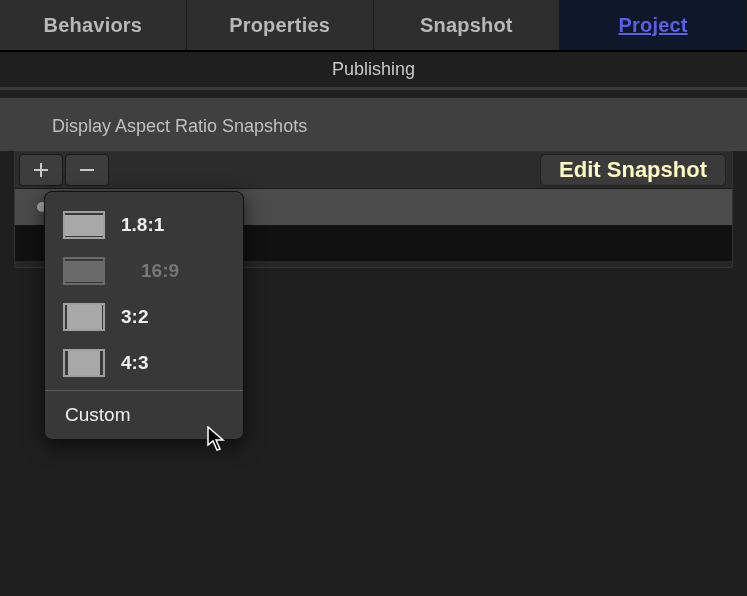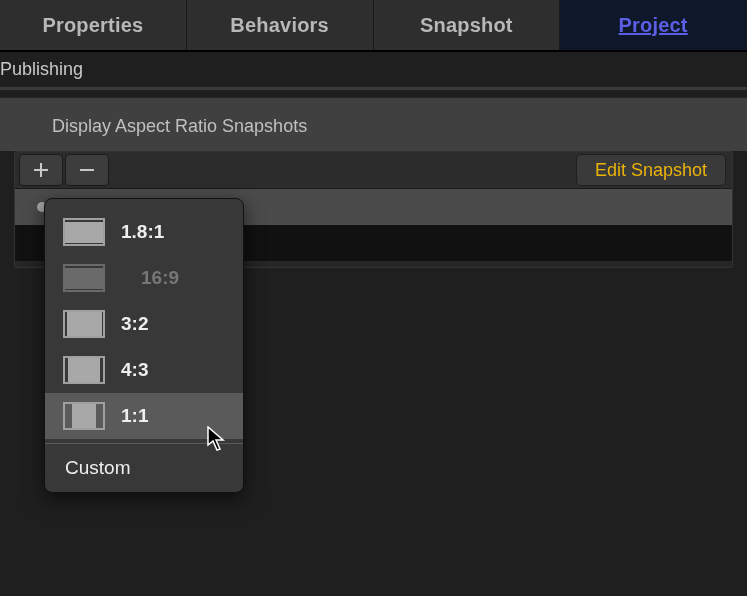--- a/index.html
+++ b/index.html
@@ -40,20 +40,21 @@
     .top-tab.selected {
       background: #0f172a;
       color: #5a5fe6;
       text-decoration: underline;
     }
     
     .sub-tabs {
       height: 36px;
       display: flex;
       align-items: center;
+      justify-content: center;
       gap: 28px;
       background: #1f1f1f;
       font-size: 18px;
       border-bottom: 1px solid #3a3a3a;
     }
     .sub-tab {
       color: #c9c9c9;
       cursor: default;
     }
     .sub-tab.selected { color: #6a6fe8; }
@@ -105,25 +106,26 @@
     }
     .tb-btn + .tb-btn { margin-left: 2px; }
     .tb-spacer { flex: 1; }
     .edit-btn {
       height: 32px;
       padding: 0 18px;
       margin-right: 6px;
       background: #3a3a3a;
       border: 1px solid #1f1f1f;
       border-radius: 5px;
-      color: #eab308;
-      font-size: 18px;
-      display: flex;
-      align-items: center;
-      cursor: default;
+      color: #fef9c3;
+      font-size: 22px;
+      display: flex;
+      align-items: center;
+      cursor: default;
+      font-weight: bold;
     }
     
     .list {
       border-top: 1px solid #1a1a1a;
       padding-bottom: 6px;
     }
     .row {
       height: 36px;
       display: flex;
       align-items: center;
@@ -141,21 +143,21 @@
       width: 10px;
       height: 10px;
       border-radius: 50%;
       background: #a8a8a8;
       margin-right: 22px;
     }
     
     .popup {
       position: absolute;
       left: 44px;
-      top: 198px;
+      top: 191px;
       width: 200px;
       background: #383838;
       border: 1px solid #111;
       border-radius: 8px;
       box-shadow: 0 6px 20px rgba(0,0,0,0.6);
       padding: 10px 0 0 0;
       z-index: 20;
     }
     .menu-item {
       height: 46px;
@@ -211,22 +213,22 @@
       height: 26px;
       z-index: 30;
       pointer-events: none;
     }
     .cursor svg { display: block; }
   </style>
 </head>
 <body>
 
 <div class="top-tabs">
+  <div class="top-tab">Behaviors</div>
   <div class="top-tab">Properties</div>
-  <div class="top-tab">Behaviors</div>
   <div class="top-tab">Snapshot</div>
   <div class="top-tab selected">Project</div>
 </div>
 
 <div class="sub-tabs">
   <div class="sub-tab">Publishing</div>
 </div>
 <div class="sep-bar"></div>
 <div class="sep-dark"></div>
 
@@ -274,26 +276,20 @@
         <div class="fill" style="width:35px;height:24px;"></div>
       </div>
     <span>3:2</span>
   </div>
   <div class="menu-item">
     <div class="asw">
         <div class="fill" style="width:32px;height:24px;"></div>
       </div>
     <span>4:3</span>
   </div>
-  <div class="menu-item highlight">
-    <div class="asw">
-        <div class="fill" style="width:24px;height:24px;"></div>
-      </div>
-    <span>1:1</span>
-  </div>
   <div class="menu-sep"></div>
   <div class="menu-custom">Custom</div>
 </div>
 
 <div class="cursor">
   <svg viewBox="0 0 20 26" width="20" height="26">
     <path d="M1 1 L1 19 L6 15 L10 24 L13 23 L9 14 L16 14 Z" fill="#000" stroke="#fff" stroke-width="1.5"></path>
   </svg>
 </div>
 

